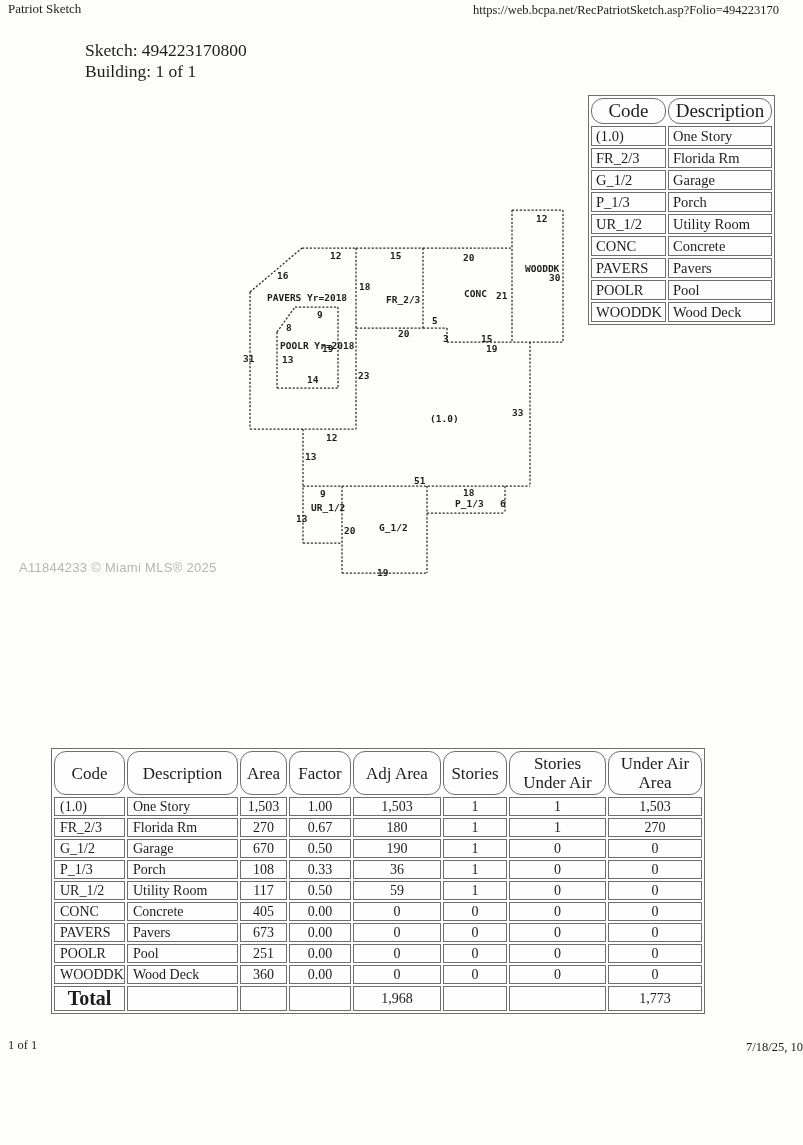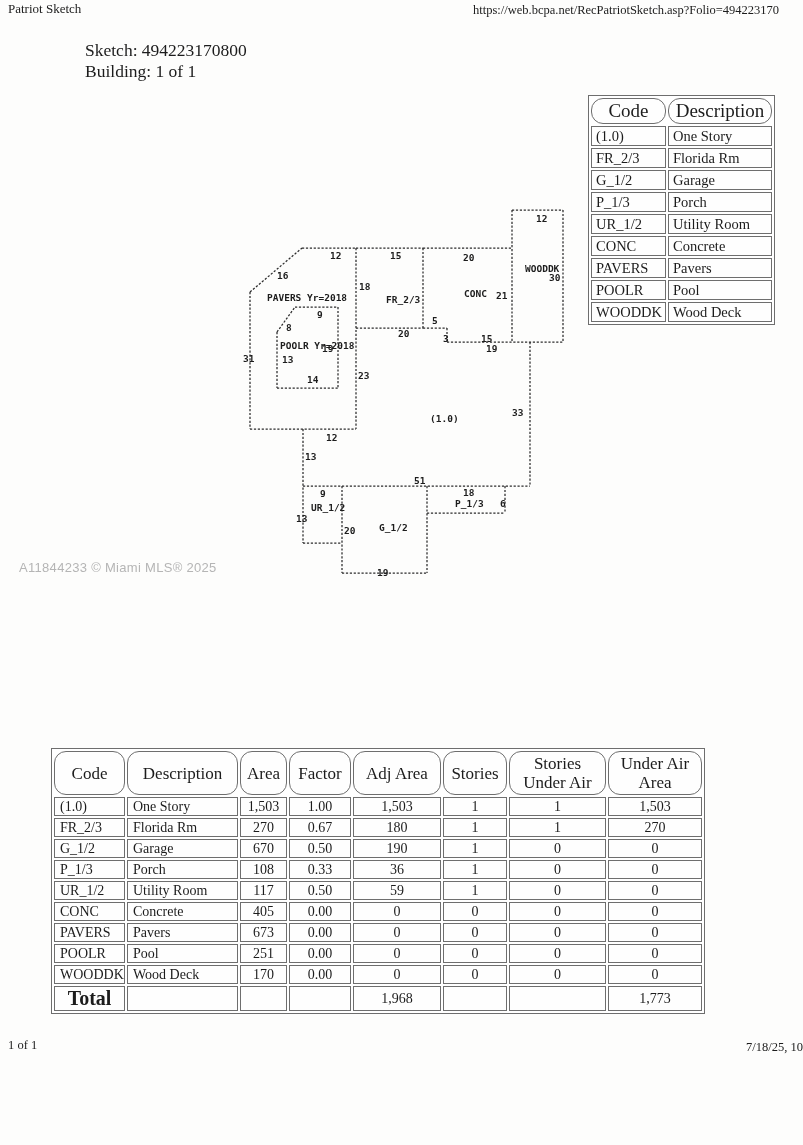--- a/index.html
+++ b/index.html
@@ -273,21 +273,21 @@
         <td class="num">251</td>
         <td class="num">0.00</td>
         <td class="num">0</td>
         <td class="num">0</td>
         <td class="num">0</td>
         <td class="num">0</td>
       </tr>
       <tr>
         <td>WOODDK</td>
         <td>Wood Deck</td>
-        <td class="num">170</td>
+        <td class="num">360</td>
         <td class="num">0.00</td>
         <td class="num">0</td>
         <td class="num">0</td>
         <td class="num">0</td>
         <td class="num">0</td>
       </tr>
     </tbody>
   <tbody class="total">
       <tr>
         <td>Total</td>

